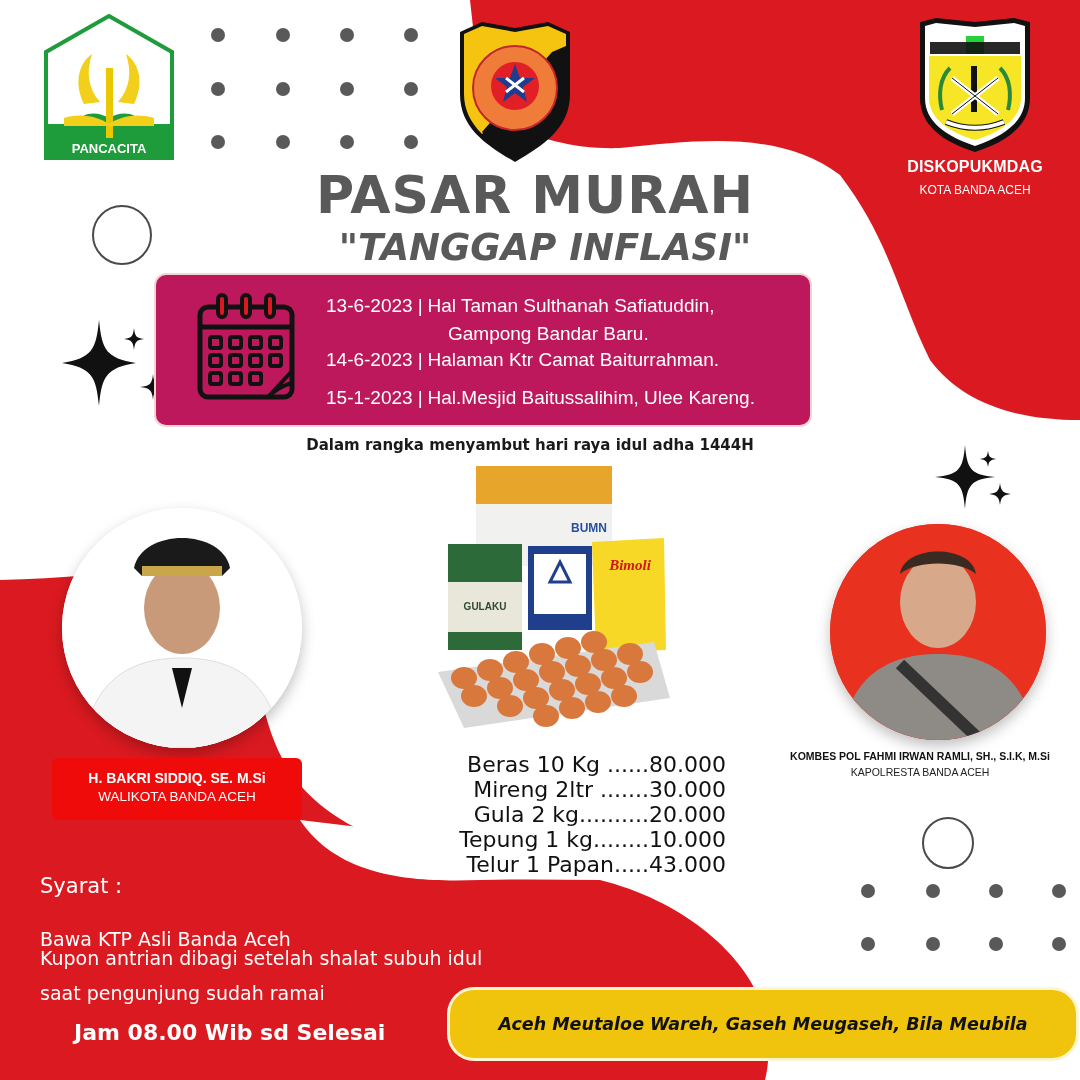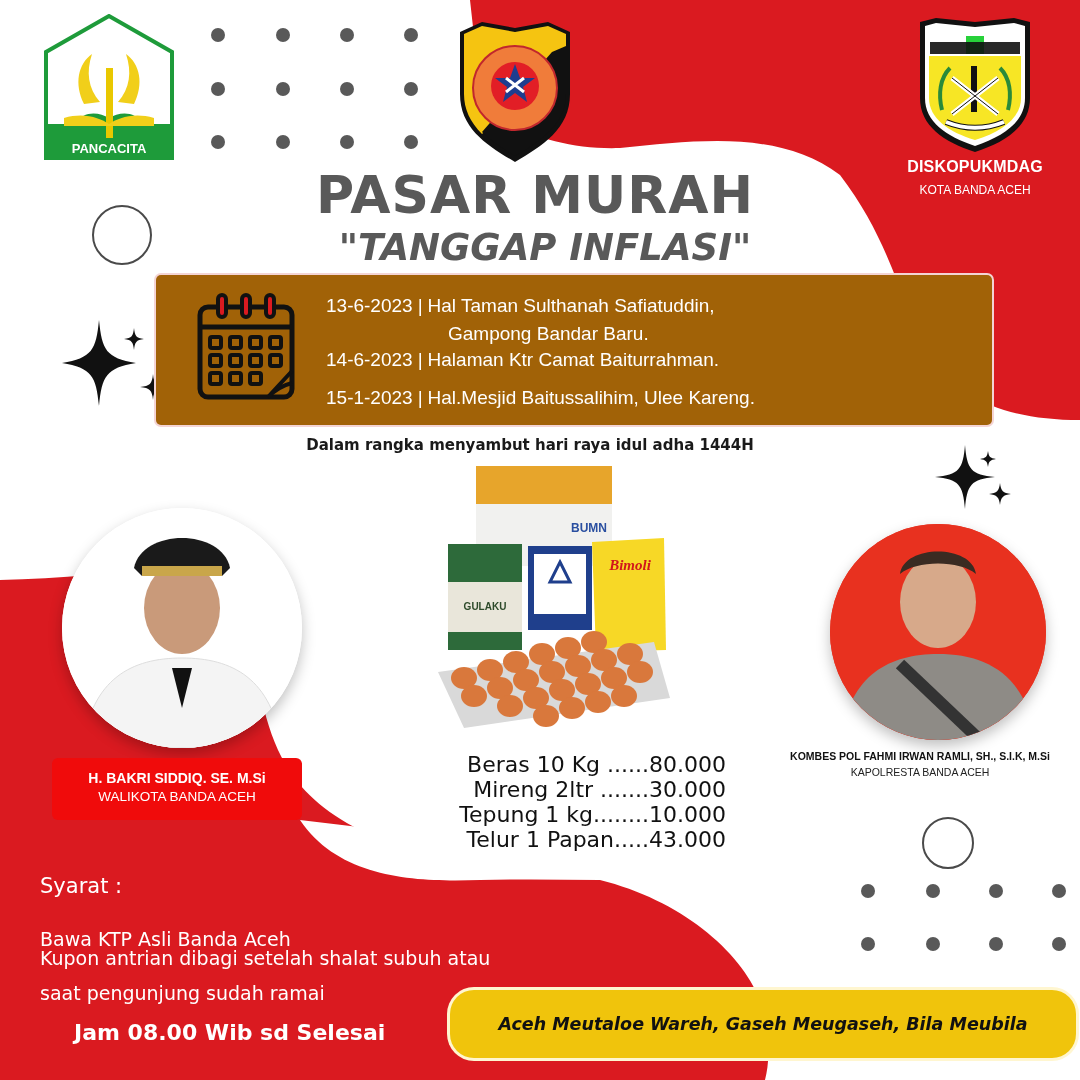--- a/index.html
+++ b/index.html
@@ -14,21 +14,21 @@
   .logo-police { left: 452px; top: 14px; width: 126px; height: 148px; }
   .logo-kota { left: 916px; top: 14px; width: 118px; height: 140px; }
   .org-name { left: 880px; top: 158px; width: 190px; text-align: center; color: #ffffff; font-size: 16px; font-weight: bold; letter-spacing: 0.2px; }
   .org-city { left: 880px; top: 183px; width: 190px; text-align: center; color: #ffffff; font-size: 12px; font-weight: normal; }
 
   
   .title { left: 250px; top: 165px; width: 570px; text-align: center; font-size: 52px; font-weight: 900; color: #595959; letter-spacing: 1px; font-family: "DejaVu Sans", sans-serif; }
   .subtitle { left: 250px; top: 226px; width: 590px; text-align: center; font-size: 37px; font-weight: bold; font-style: italic; color: #595959; font-family: "DejaVu Sans", sans-serif; }
 
   
-  .schedule { left: 156px; top: 275px; width: 836px; height: 150px; background: #a16207; border-radius: 5px; box-shadow: 0 0 0 2px #f4d4d4; }
+  .schedule { left: 156px; top: 275px; width: 654px; height: 150px; background: #be185d; border-radius: 10px; box-shadow: 0 0 0 2px #f4d4d4; }
   .sched-row { position: absolute; left: 170px; color: #ffffff; font-size: 19px; white-space: nowrap; font-family: "Liberation Sans", sans-serif; }
   .sched-row .date { display: inline-block; }
   .sched-row .sep { display: inline-block; margin: 0 5px; }
   .cal-icon { position: absolute; left: 40px; top: 18px; width: 100px; height: 110px; }
 
   .tagline { left: 150px; top: 436px; width: 760px; text-align: center; font-size: 15px; color: #1a1a1a; font-weight: bold; font-family: "DejaVu Sans", sans-serif; }
 
   
   .portrait { position: absolute; border-radius: 50%; overflow: hidden; box-shadow: 0 6px 14px rgba(0,0,0,0.25); }
   .portrait-mayor { left: 62px; top: 508px; width: 240px; height: 240px; background: #ffffff; }
@@ -258,25 +258,26 @@
     <ellipse cx="122" cy="254" rx="13" ry="11"></ellipse>
       <ellipse cx="148" cy="246" rx="13" ry="11"></ellipse>
       <ellipse cx="174" cy="240" rx="13" ry="11"></ellipse>
       <ellipse cx="200" cy="234" rx="13" ry="11"></ellipse>
   </g>
 </svg>
 
 <div class="abs prices">
   <div class="price-row"><span>Beras 10 Kg</span><span> ......</span><span>80.000</span></div>
   <div class="price-row"><span>Mireng 2ltr</span><span> .......</span><span>30.000</span></div>
+  <div class="price-row"><span>Gula 2 kg</span><span>..........</span><span>20.000</span></div>
   <div class="price-row"><span>Tepung 1 kg</span><span>........</span><span>10.000</span></div>
   <div class="price-row"><span>Telur 1 Papan</span><span>.....</span><span>43.000</span></div>
 </div>
 
 <div class="abs req-title">Syarat :</div>
 <div class="req-line" style="left:40px;top:928px;"> Bawa KTP Asli Banda Aceh</div>
-<div class="req-line" style="left:40px;top:947px;">Kupon antrian dibagi setelah shalat subuh atau</div>
+<div class="req-line" style="left:40px;top:947px;">Kupon antrian dibagi setelah shalat subuh idul</div>
 <div class="req-line" style="left:40px;top:982px;">saat pengunjung sudah ramai</div>
 <div class="req-line req-hours" style="left:74px;top:1020px;">Jam 08.00 Wib sd Selesai</div>
 
 <div class="abs motto">
   <span>Aceh Meutaloe Wareh, Gaseh Meugaseh, Bila Meubila</span>
 </div>
 
 </body></html>

